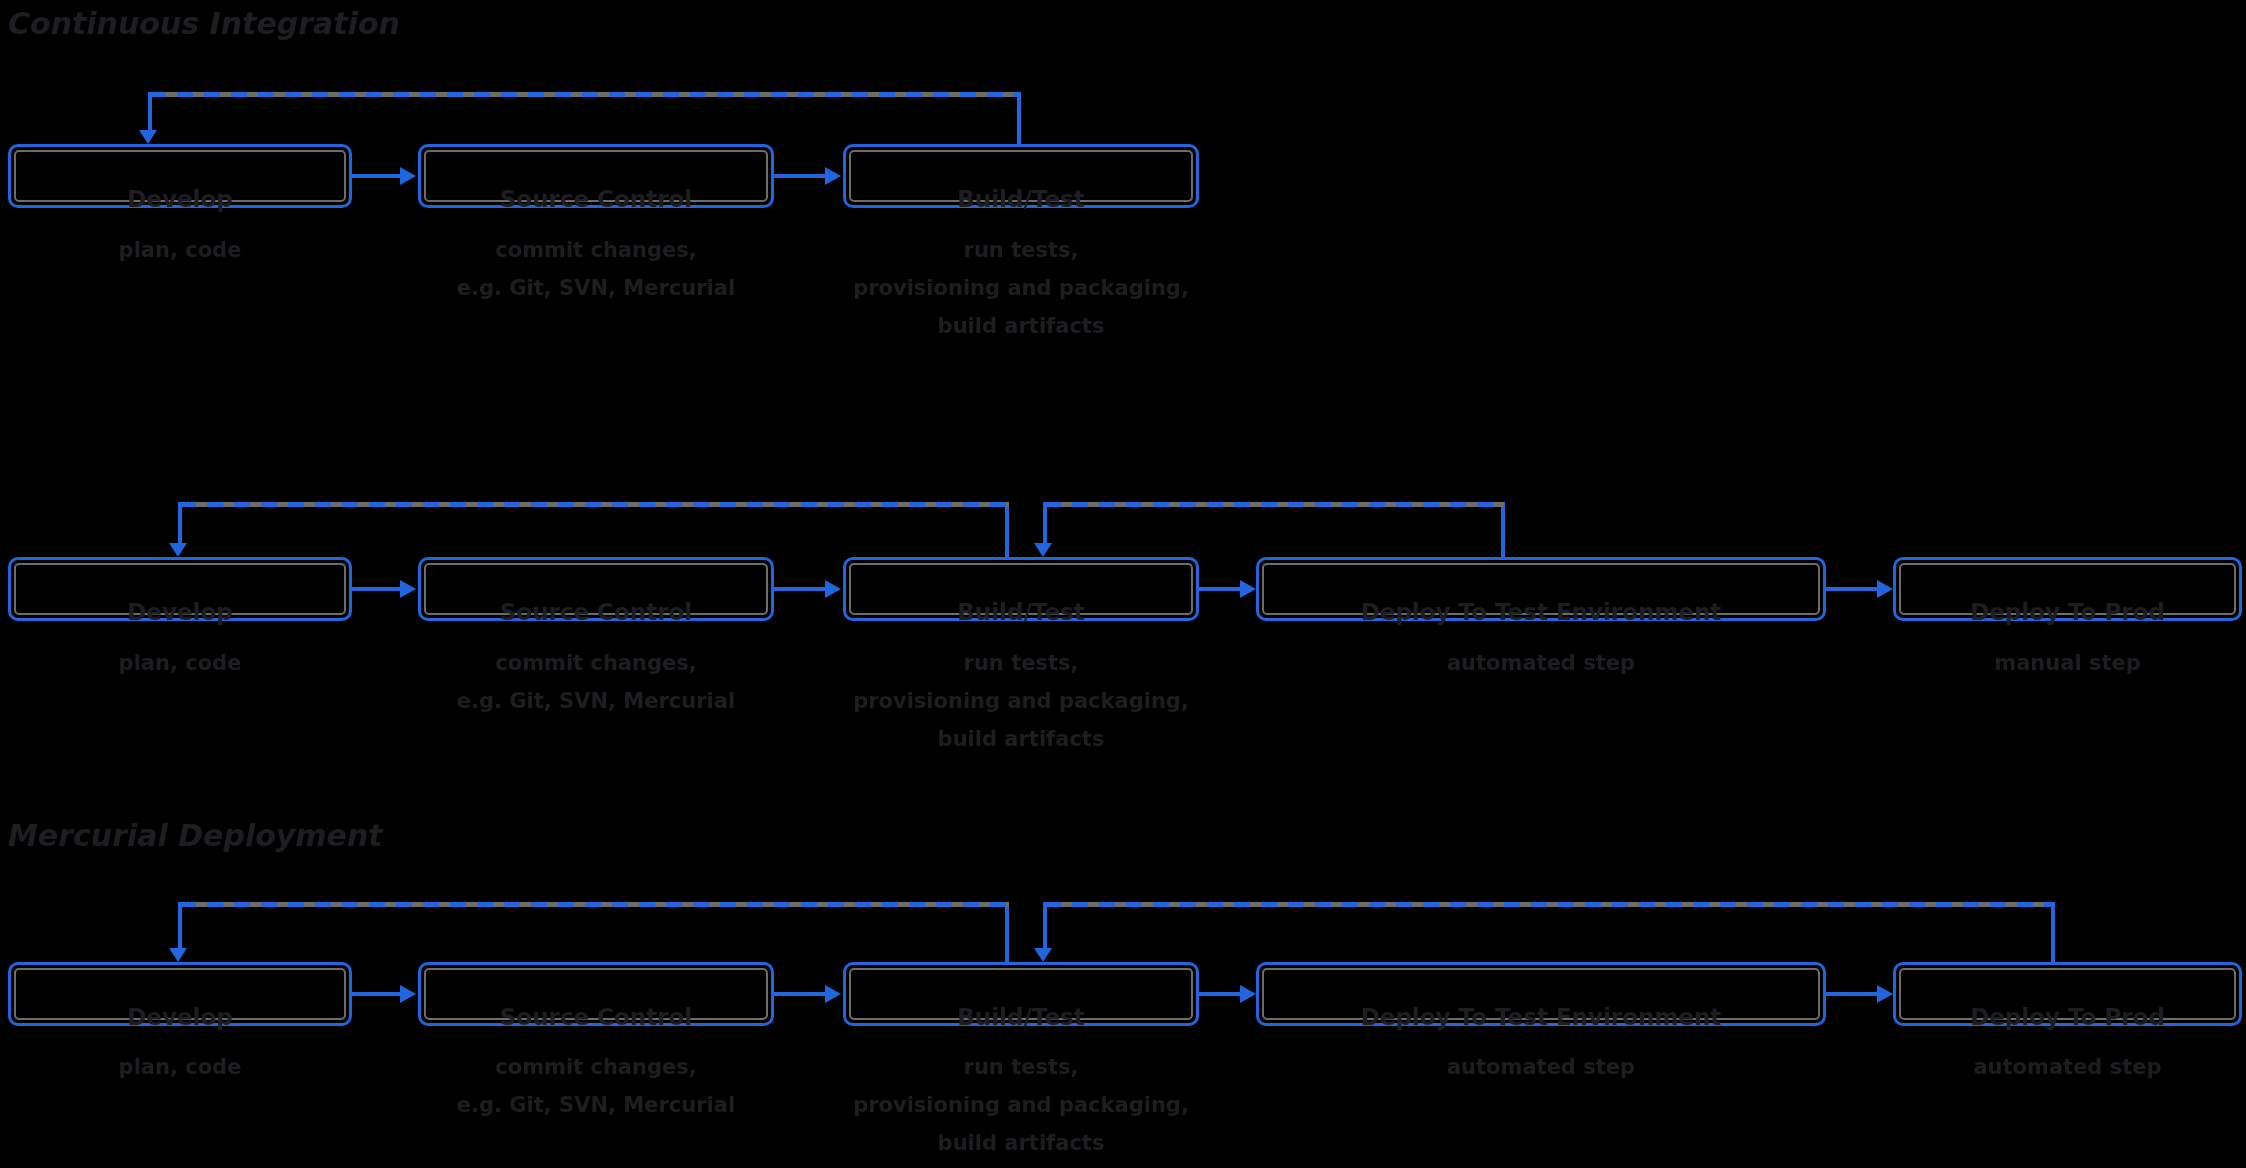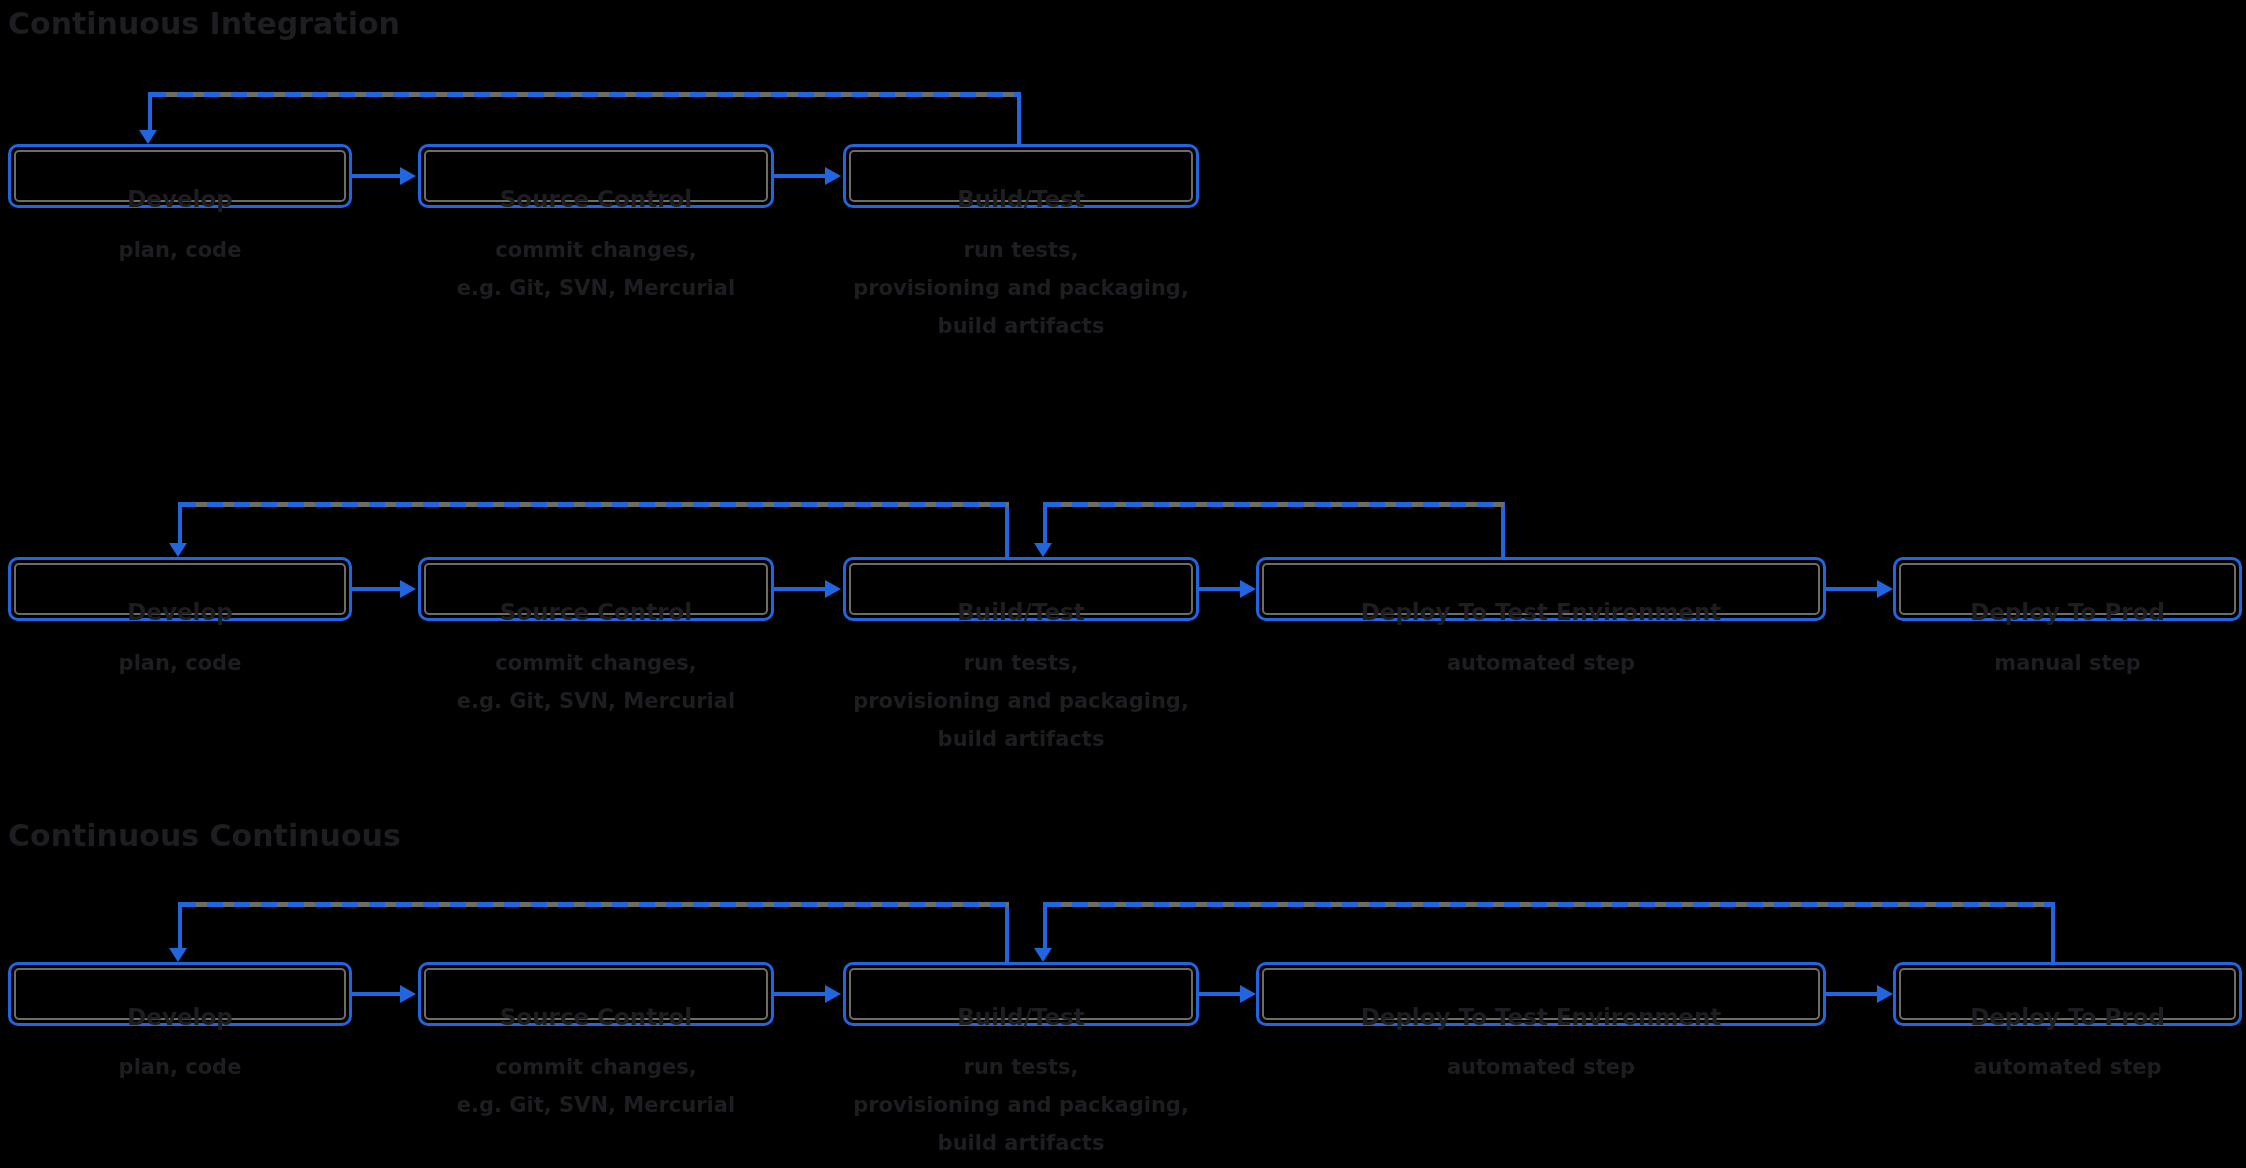--- a/index.html
+++ b/index.html
@@ -11,20 +11,21 @@
   html,body{margin:0;padding:0;background:var(--background);}
   #canvas{
     position:relative;width:2246px;height:1168px;overflow:hidden;
     background:var(--background);
     font-family:"DejaVu Sans", sans-serif;
   }
   .title{
     position:absolute;
     font-size:30px;font-weight:bold;color:var(--text-color);
     white-space:nowrap;
+    font-style:italic;
   }
   .box{
     position:absolute;height:64px;box-sizing:border-box;
     border:3px solid var(--accent-blue);border-radius:10px;
     background:var(--background);padding:3px;
   }
   .box-inner{
     width:100%;height:100%;box-sizing:border-box;
     border:2px solid var(--border-gray);border-radius:5px;
     display:flex;align-items:center;justify-content:center;
@@ -135,21 +136,21 @@
 
   <div class="sub" style="left:-12px;top:651px;width:384px">plan, code</div>
   <div class="sub" style="left:398px;top:651px;width:396px">commit changes,</div>
   <div class="sub" style="left:398px;top:689px;width:396px">e.g. Git, SVN, Mercurial</div>
   <div class="sub" style="left:823px;top:651px;width:396px">run tests,</div>
   <div class="sub" style="left:823px;top:689px;width:396px">provisioning and packaging,</div>
   <div class="sub" style="left:823px;top:727px;width:396px">build artifacts</div>
   <div class="sub" style="left:1236px;top:651px;width:610px">automated step</div>
   <div class="sub" style="left:1873px;top:651px;width:389px">manual step</div>
 
-  <div class="title" style="left:8px;top:818px">Continuous Continuous</div>
+  <div class="title" style="left:8px;top:818px">Mercurial Deployment</div>
 
   <div class="dash" style="left:180px;top:902px;width:829px"></div>
   <div class="vline" style="left:1005px;top:907px;height:55px"></div>
   <div class="vline" style="left:178px;top:902px;height:46px"></div>
   <div class="darrow" style="left:169px;top:948px"></div>
 
   <div class="dash" style="left:1045px;top:902px;width:1010px"></div>
   <div class="vline" style="left:2051px;top:907px;height:55px"></div>
   <div class="vline" style="left:1043px;top:902px;height:46px"></div>
   <div class="darrow" style="left:1034px;top:948px"></div>

